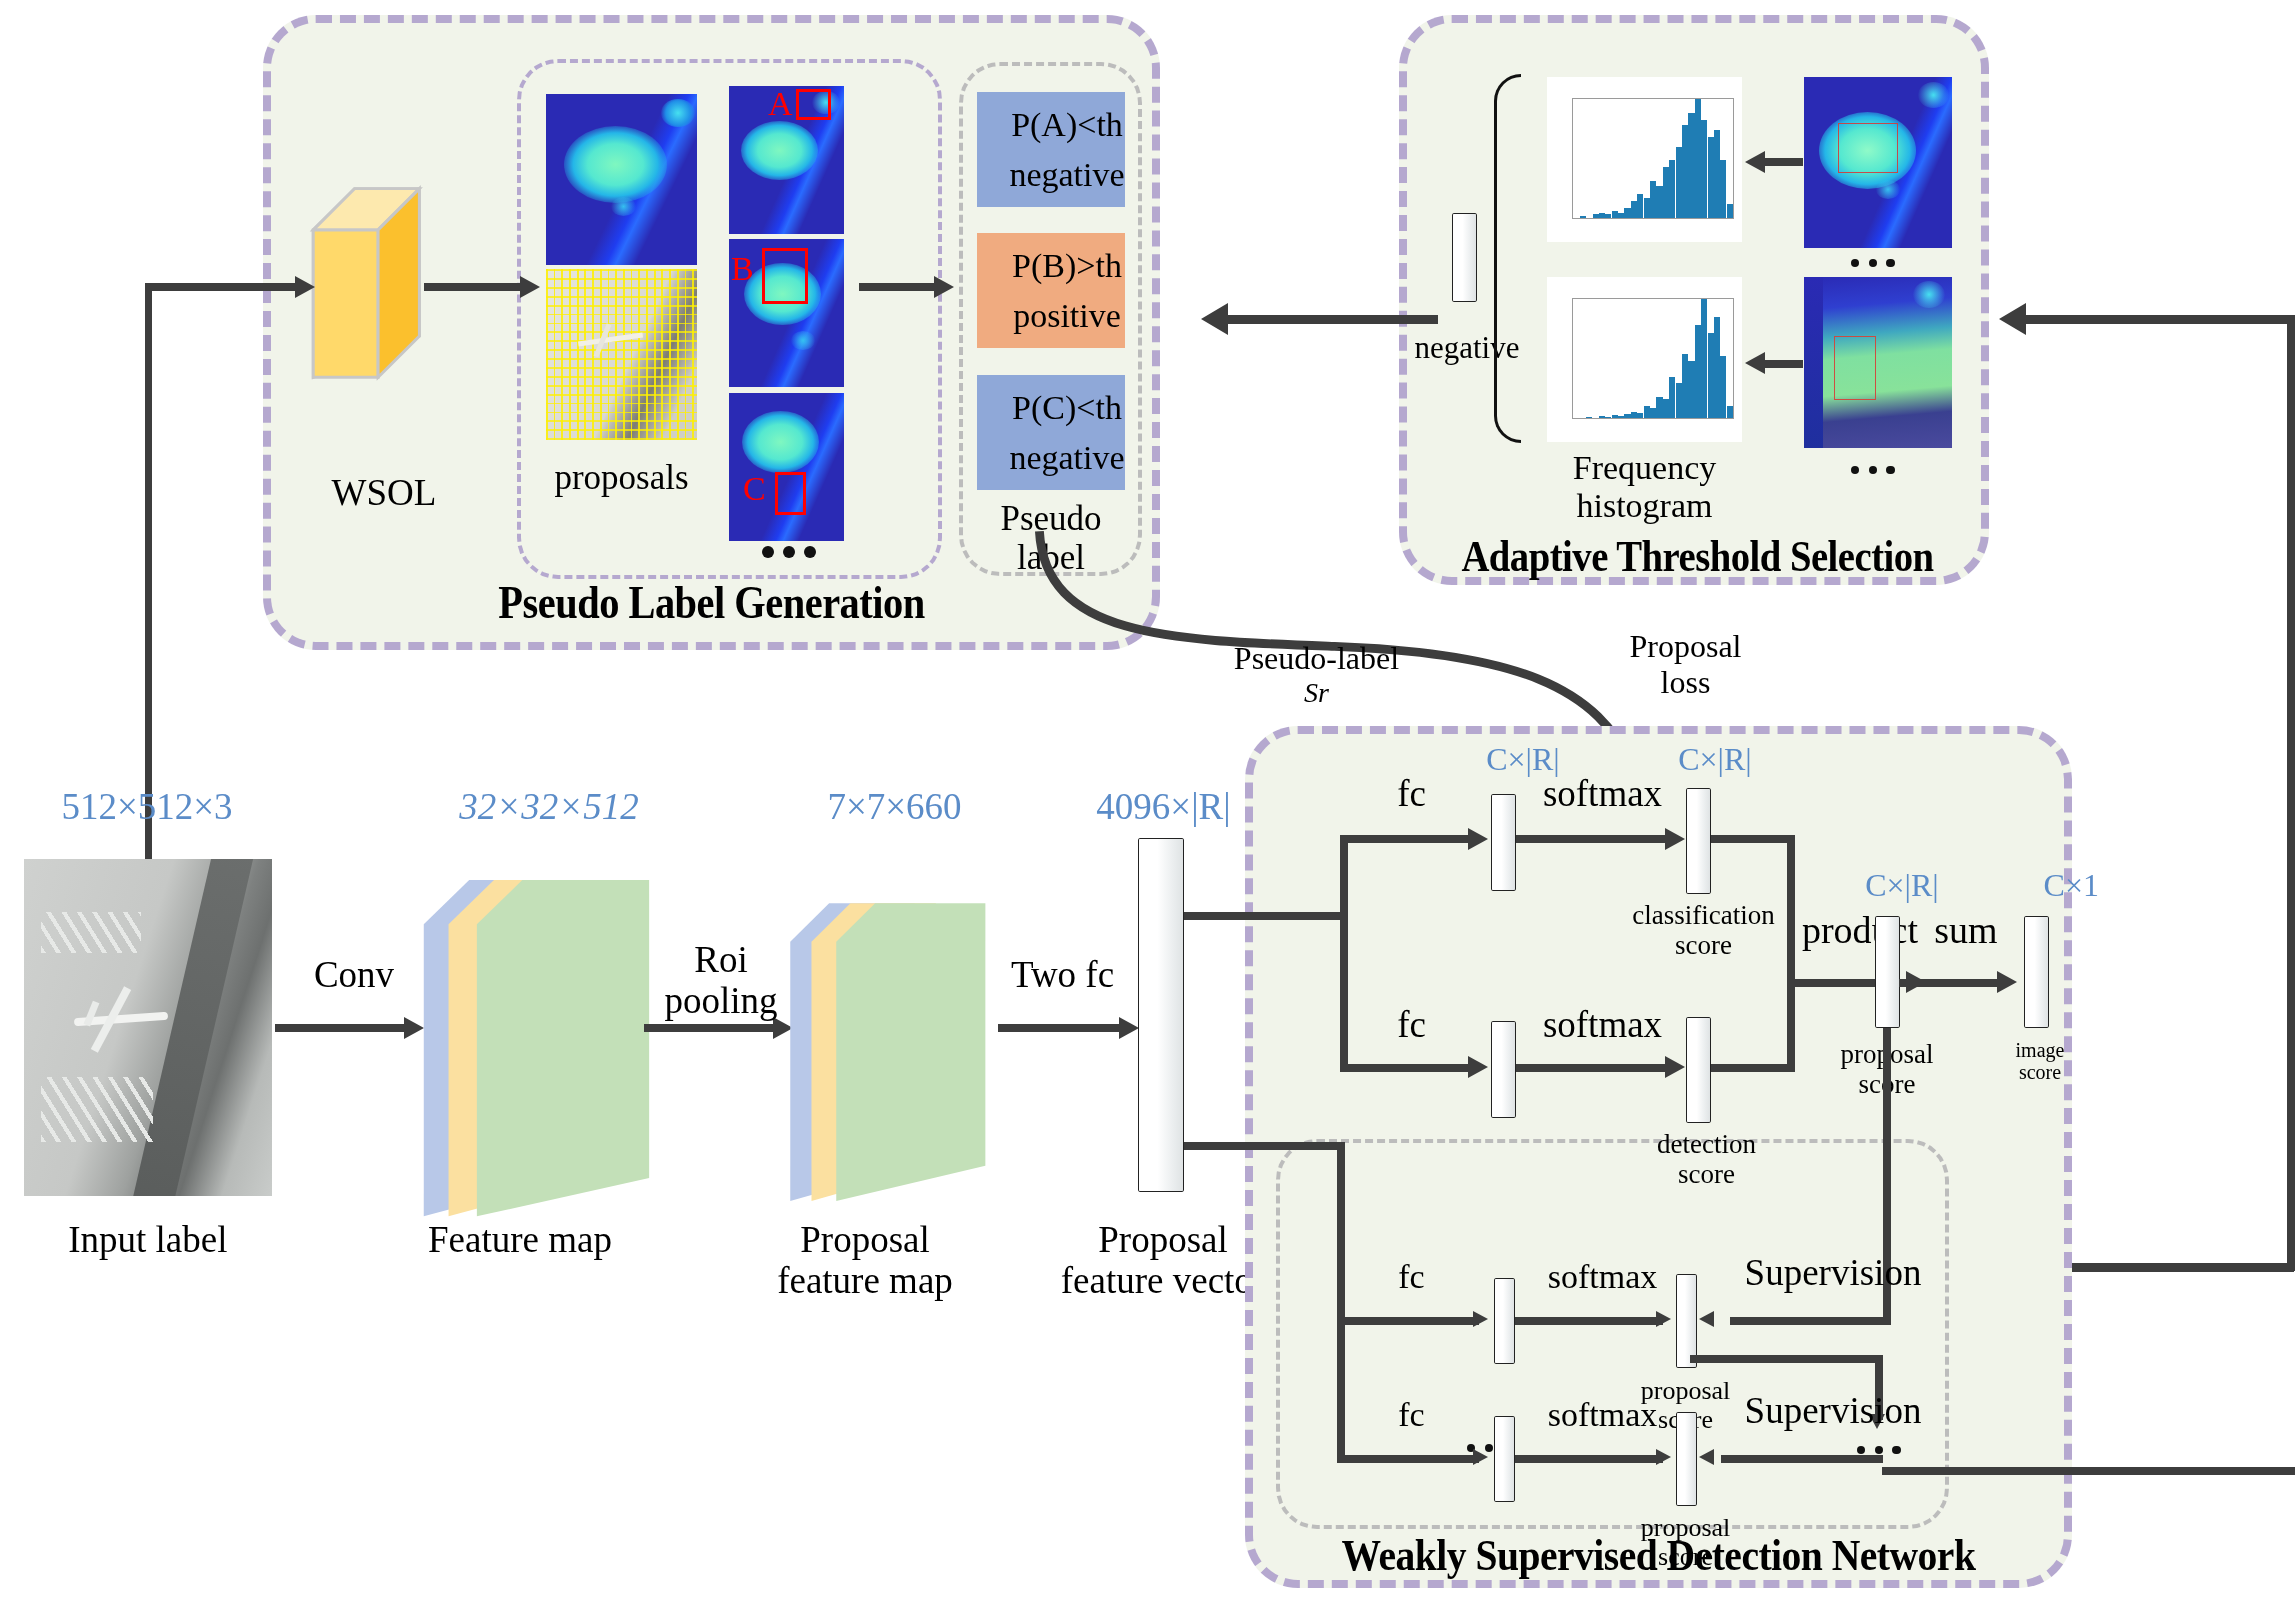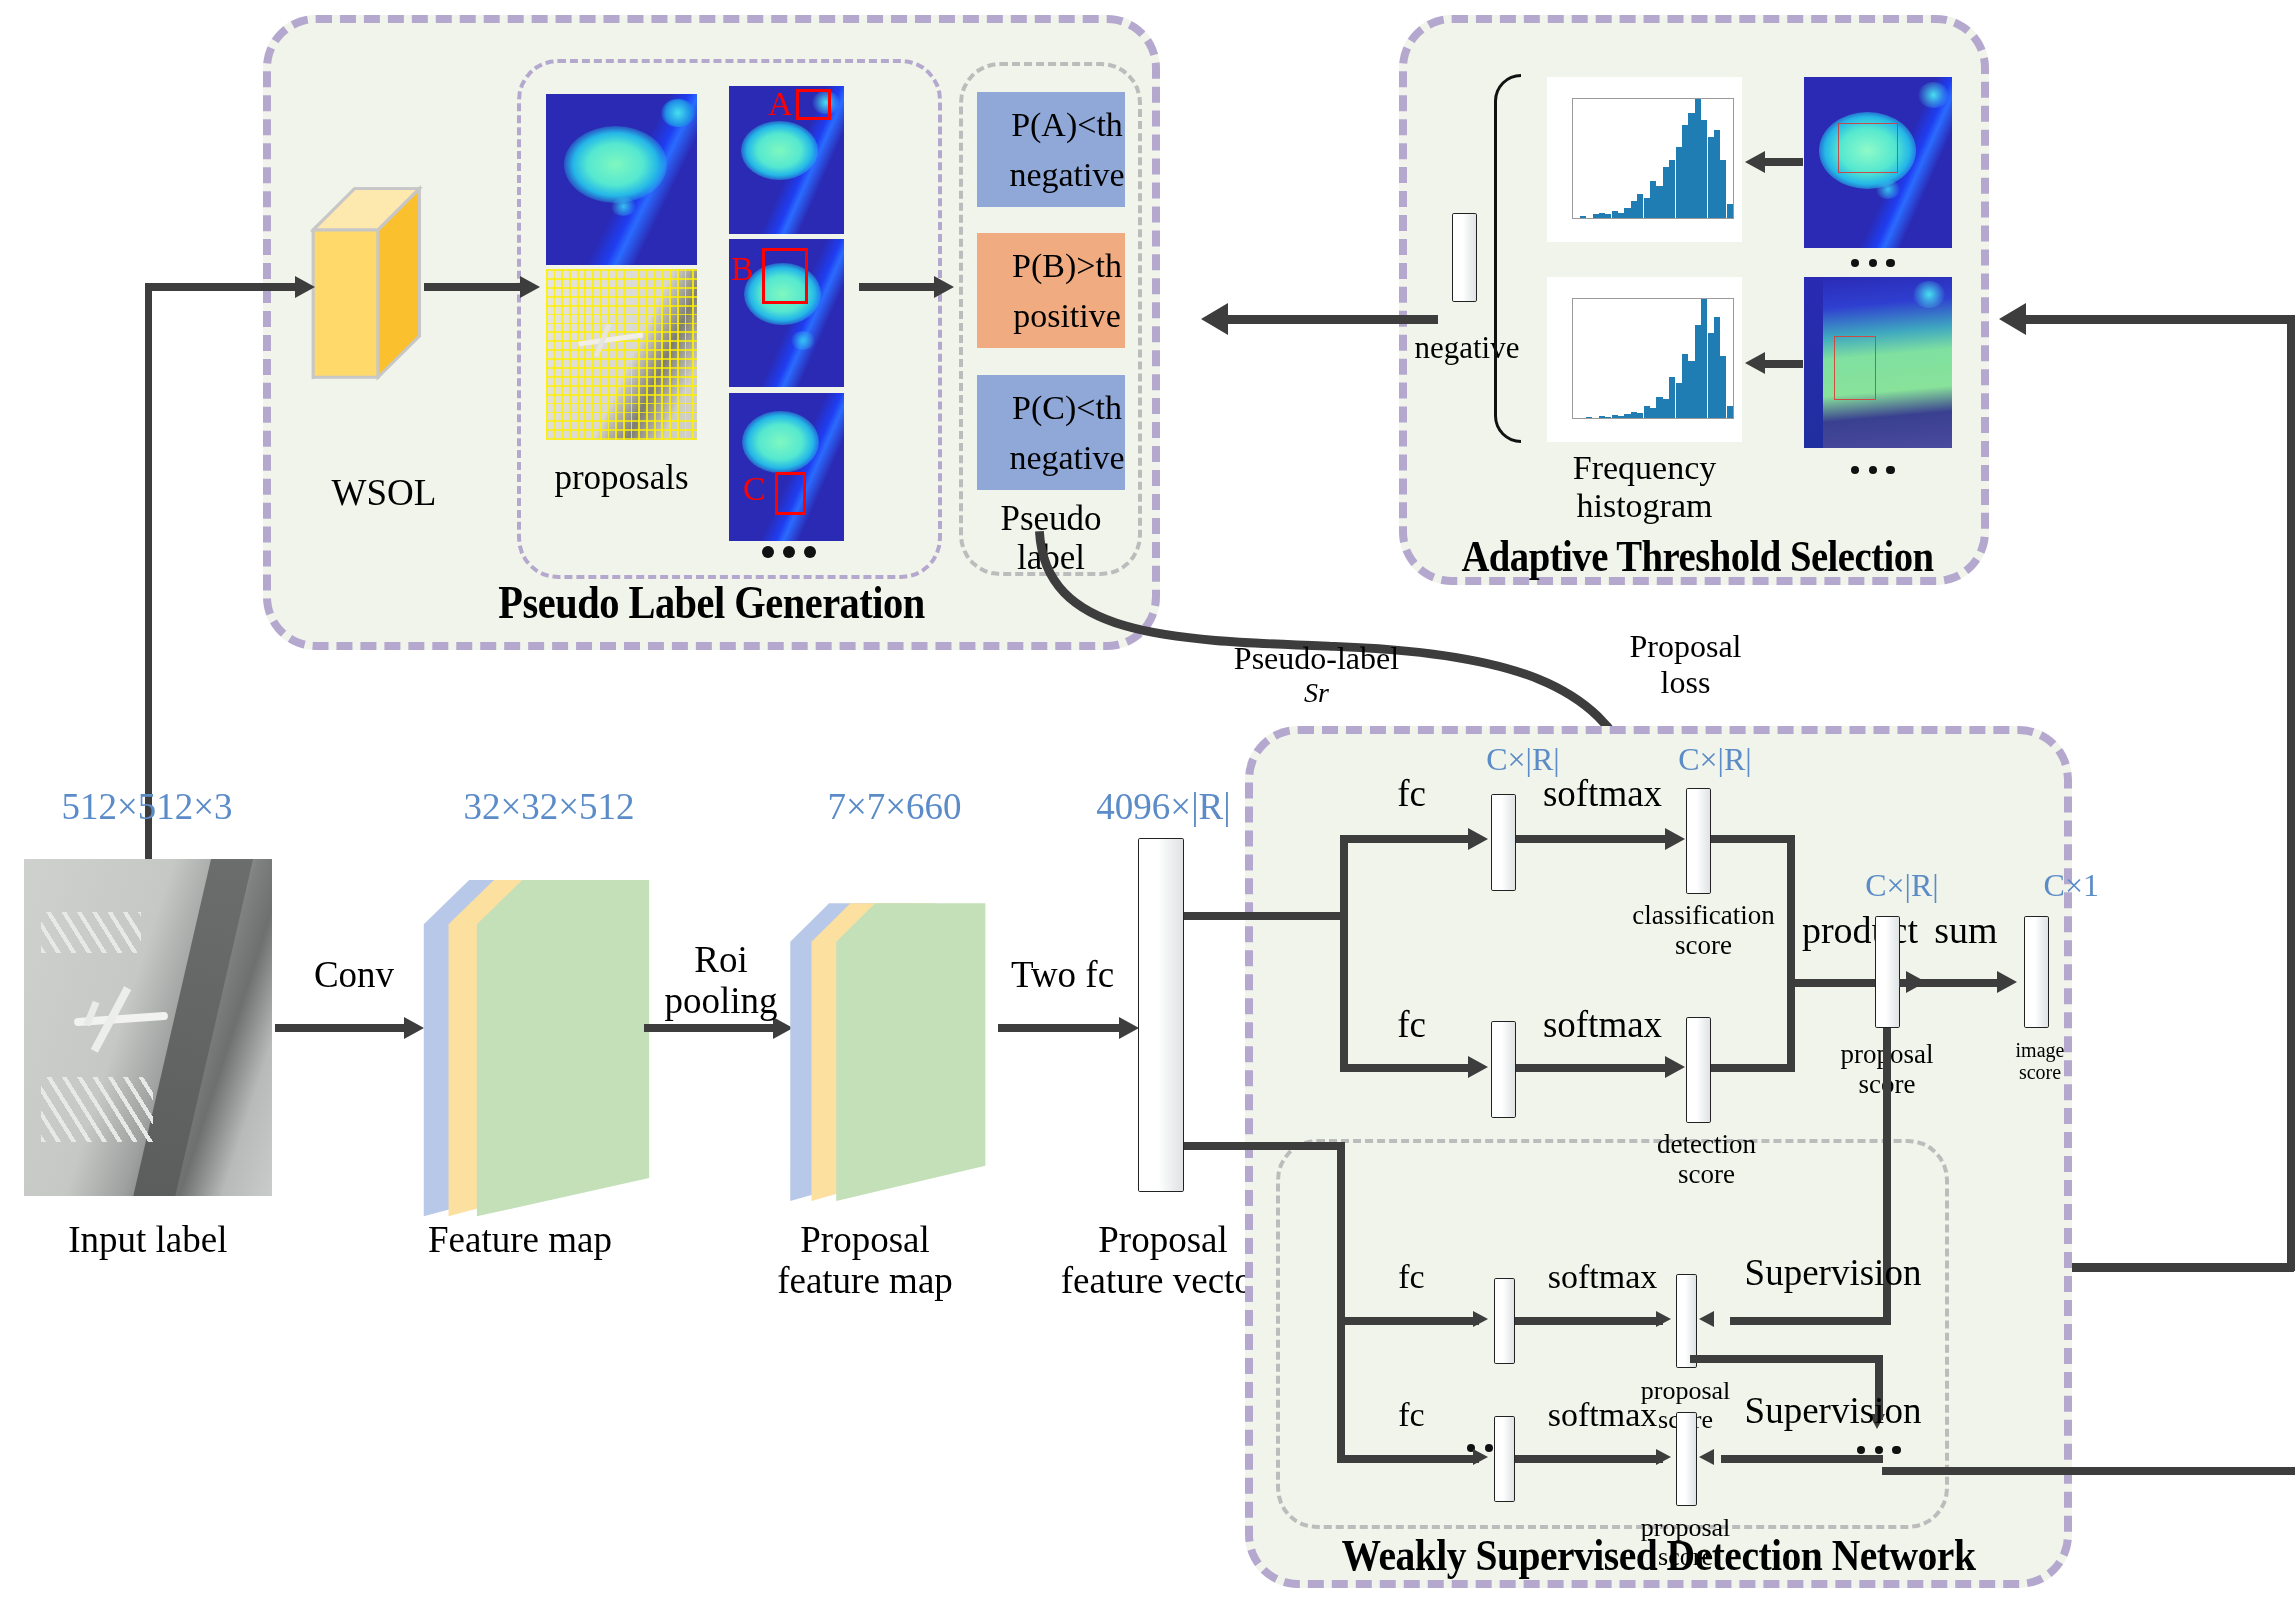--- a/index.html
+++ b/index.html
@@ -291,21 +291,21 @@
 
 <div class="ln" style="left:275px;top:1024px;width:136px;height:7.7px;"></div>
 <div class="arrowR" style="left:404px;top:1017px;"></div>
 <div class="lbl" style="left:295px;top:954px;width:118px;font-size:37px;font-family:Liberation Serif, serif;">Conv</div>
 
 <svg style="position:absolute;left:413px;top:824px;width:254px;height:413px;" viewBox="0 0 430 700" width="254" height="413">
   <polygon points="18,170 95,95 260,95 260,600 18,665" fill="#b8c8e8"></polygon>
   <polygon points="60,170 137,95 302,95 302,600 60,665" fill="#fbe0a0"></polygon>
   <polygon points="108,170 185,95 400,95 400,600 108,665" fill="#c3e0b8"></polygon>
 </svg>
-<div class="dim" style="left:437px;top:785px;width:224px;font-size:37px;">32×32×512</div>
+<div class="dim" style="left:437px;top:785px;width:224px;font-size:37px;font-style:italic;">32×32×512</div>
 <div class="lbl" style="left:396px;top:1219px;width:248px;font-size:37px;">Feature map</div>
 
 <div class="ln" style="left:644px;top:1024px;width:136px;height:7.7px;"></div>
 <div class="arrowR" style="left:773px;top:1017px;"></div>
 <div class="lbl" style="left:644px;top:939px;width:154px;font-size:37px;">
   <div>Roi</div>
   <div>pooling</div>
 </div>
 
 <svg style="position:absolute;left:782px;top:844px;width:224px;height:378px;" viewBox="0 0 380 640" width="224" height="378">

